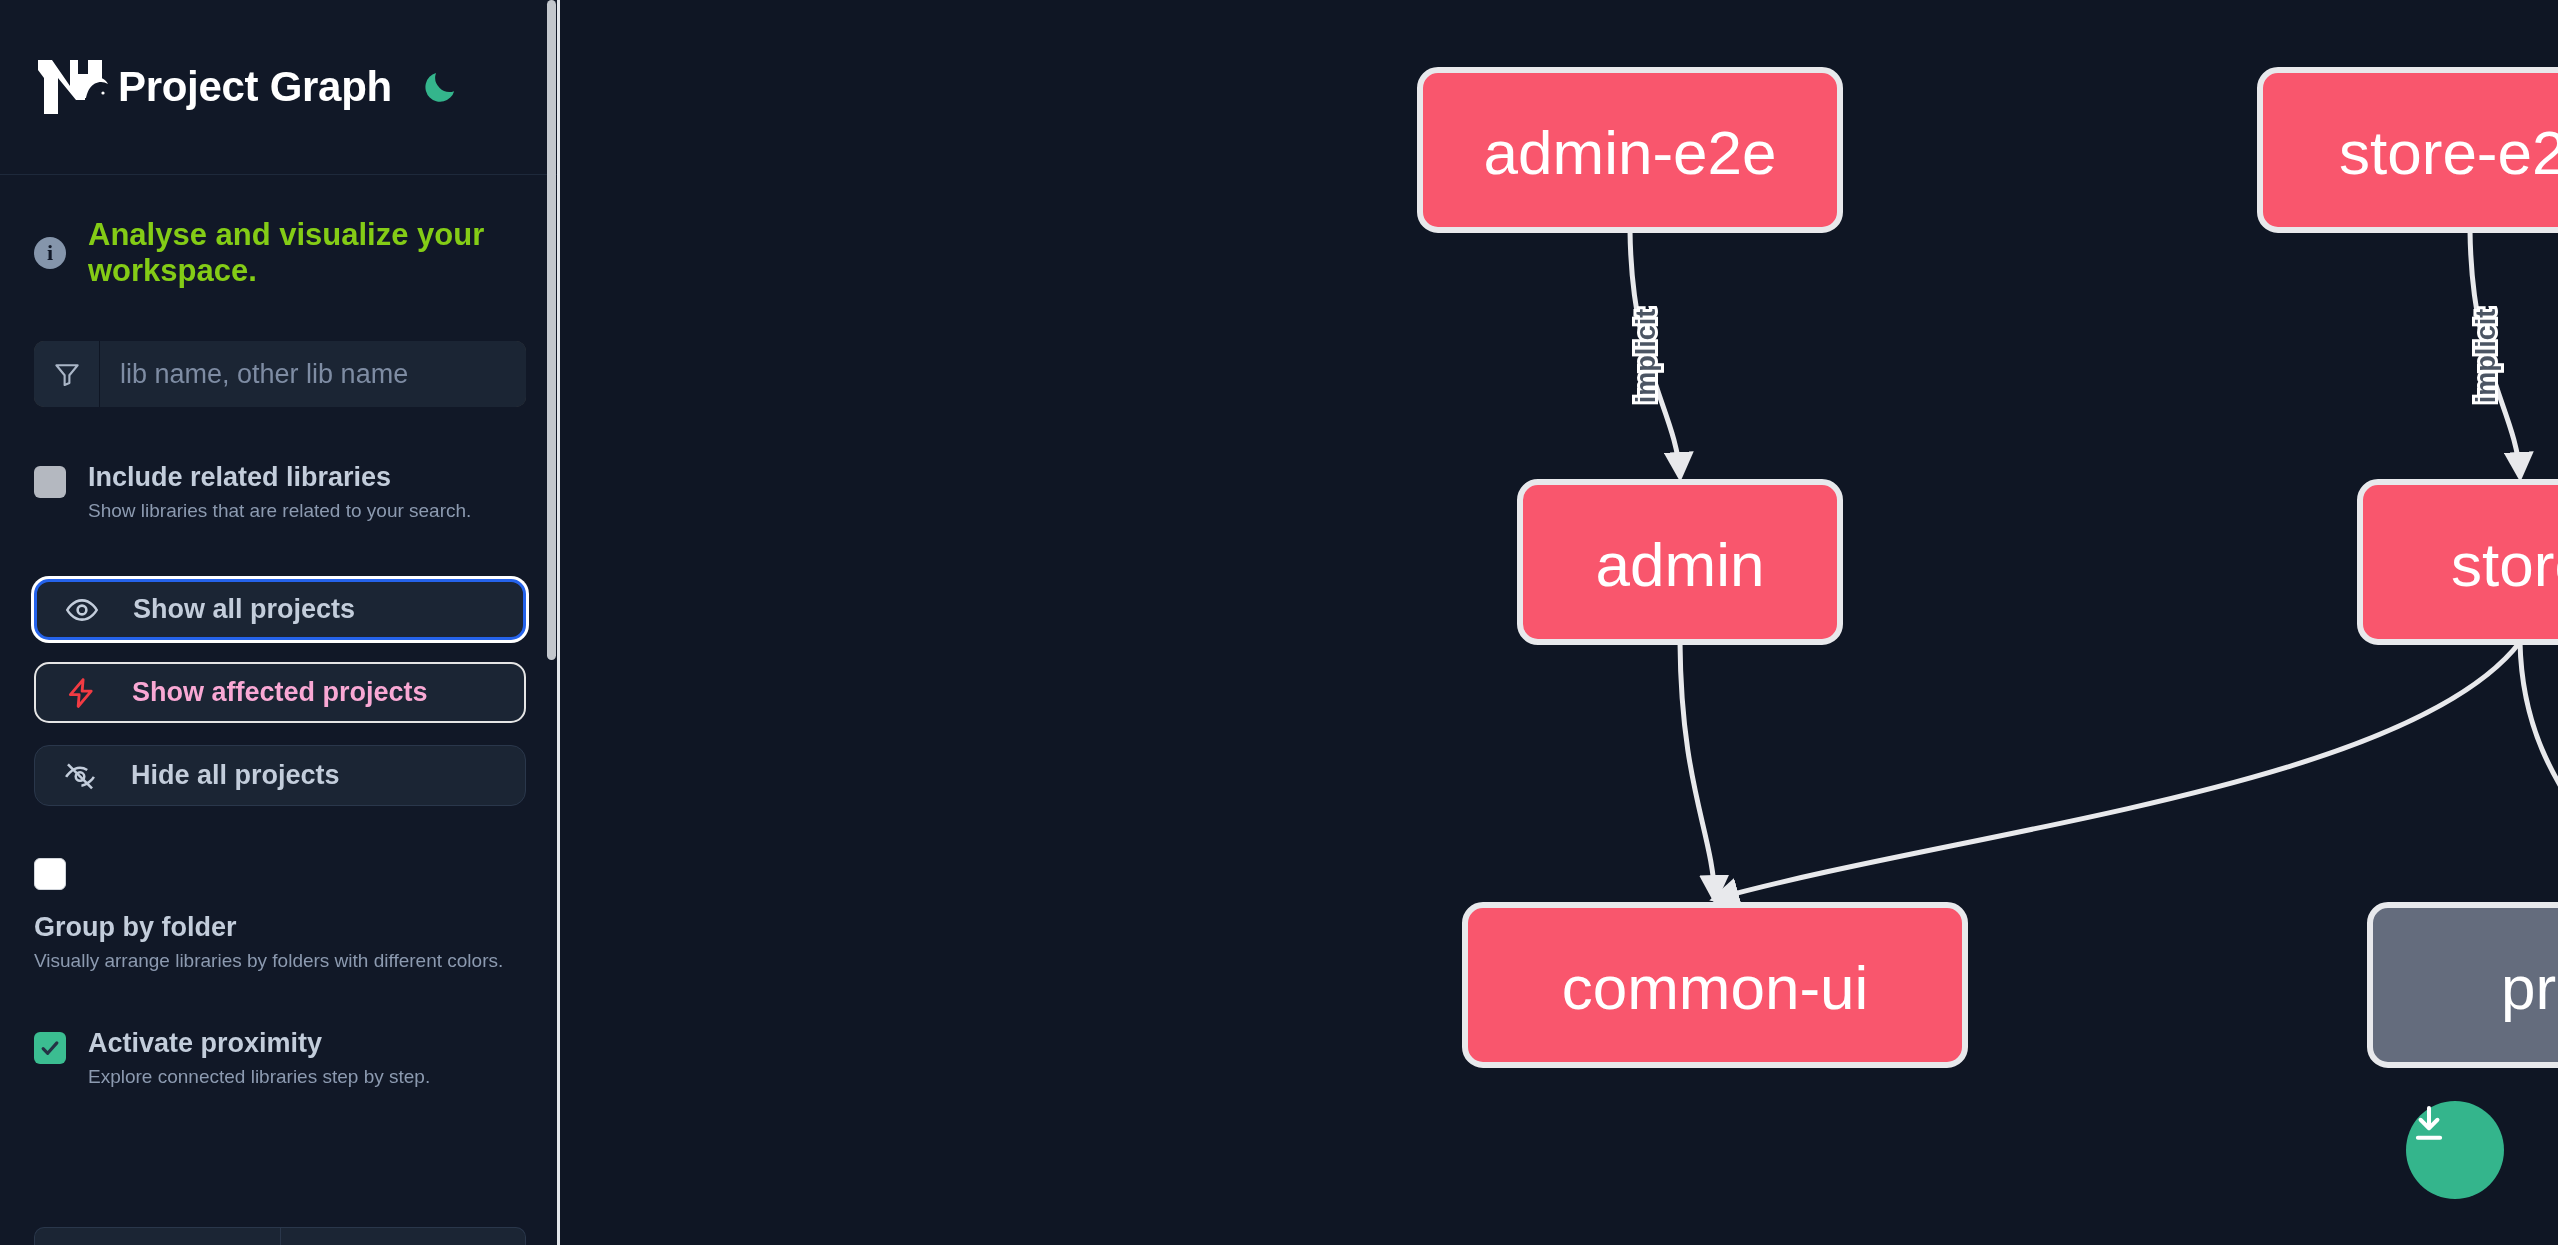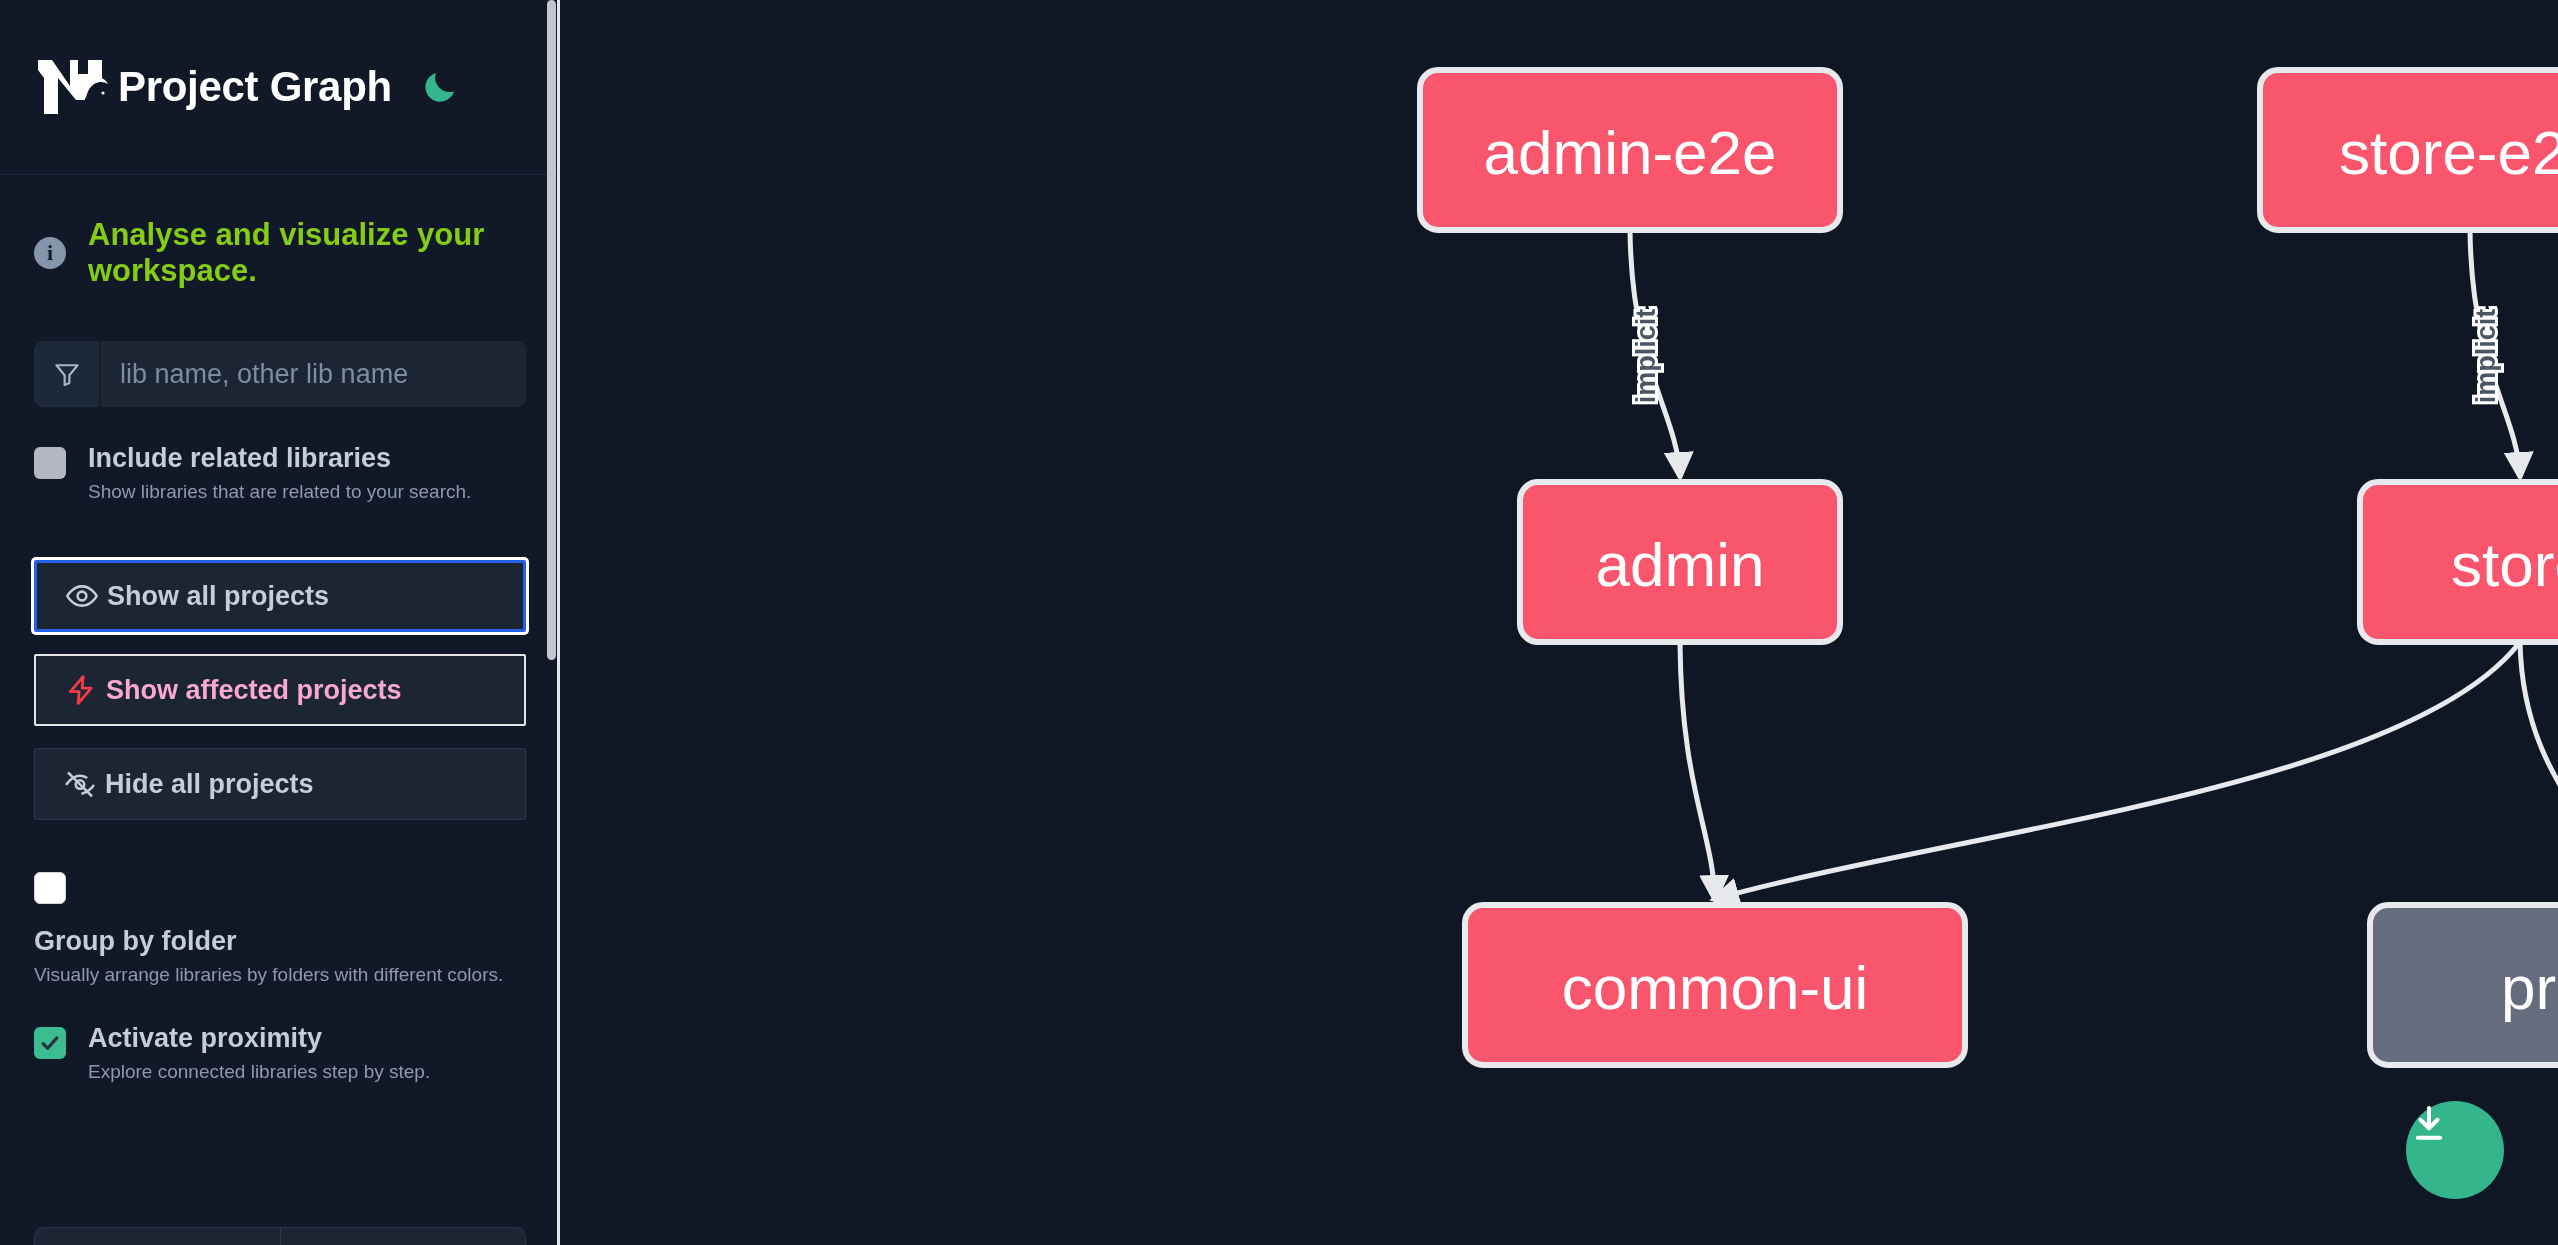--- a/index.html
+++ b/index.html
@@ -68,40 +68,40 @@
     flex: 1 1 auto;
     background: #1b2534;
     border: none; outline: none;
     color: #cbd5e1;
     font-size: 27px;
     font-family: "Liberation Sans", sans-serif;
     padding: 0 20px;
   }
   .filter-input::placeholder { color: #7e8ca3; }
 
-  .check-block { margin-top: 36px; display: flex; gap: 22px; }
+  .check-block { margin-top: 55px; display: flex; gap: 22px; }
   .cb {
     width: 32px; height: 32px; flex: 0 0 32px;
     border-radius: 6px; margin-top: 4px;
     display: flex; align-items: center; justify-content: center;
   }
   .cb.grey  { background: #b4b8c0; }
   .cb.white { background: #ffffff; border: 1px solid #d1d5db; }
   .cb.green { background: #3bbd91; }
   .cb-check { width: 22px; height: 22px; }
   .check-text { flex: 1 1 auto; }
   .cb-label { color: #c3cddb; font-size: 27px; font-weight: 700; line-height: 1.15; }
   .cb-desc  { color: #8c9ab0; font-size: 19px; line-height: 1.32; margin-top: 5px; }
 
   .btn {
     margin-top: 22px;
-    height: 72px; width: 100%;
+    height: 61px; width: 100%;
     display: flex; align-items: center;
-    gap: 6px; padding: 0 26px;
-    border-radius: 2px;
+    gap: 32px; padding: 0 26px;
+    border-radius: 15px;
     background: #1b2534;
     border: 1px solid #2a374b;
     color: #c3cddb;
     font-size: 27px; font-weight: 700;
     cursor: pointer;
     font-family: "Liberation Sans", sans-serif;
   }
   .btn.focused {
     border: 3px solid #2563eb;
     box-shadow: 0 0 0 3px #ffffff;

